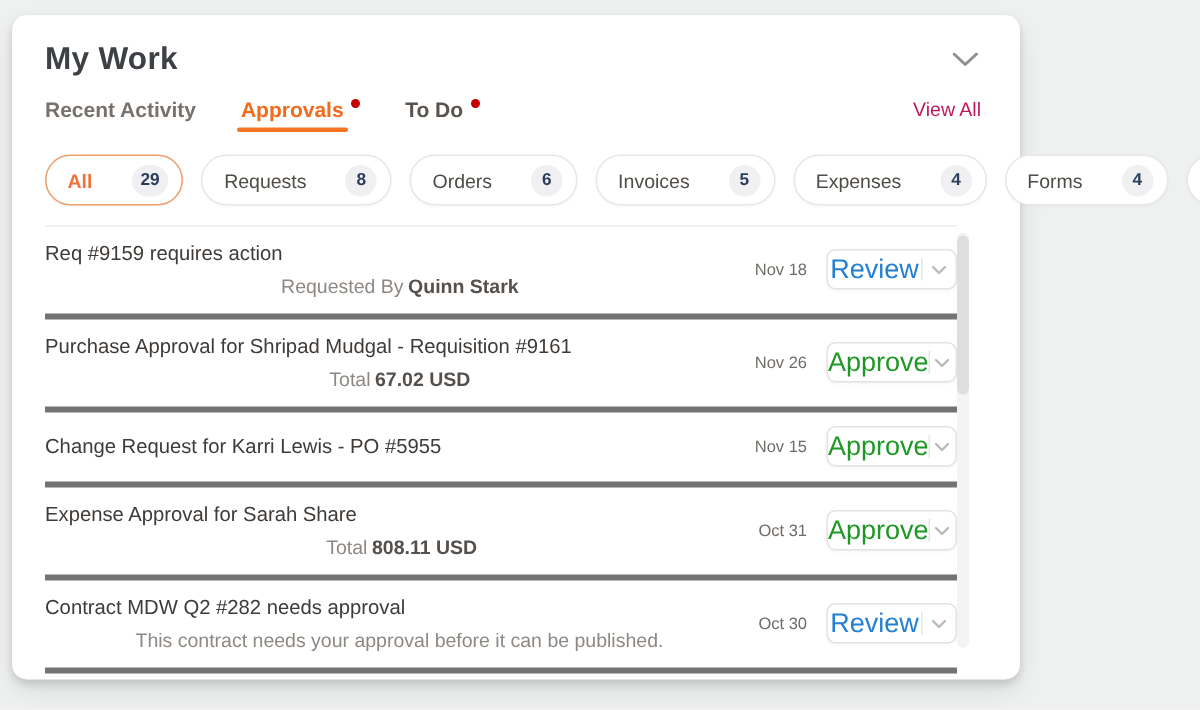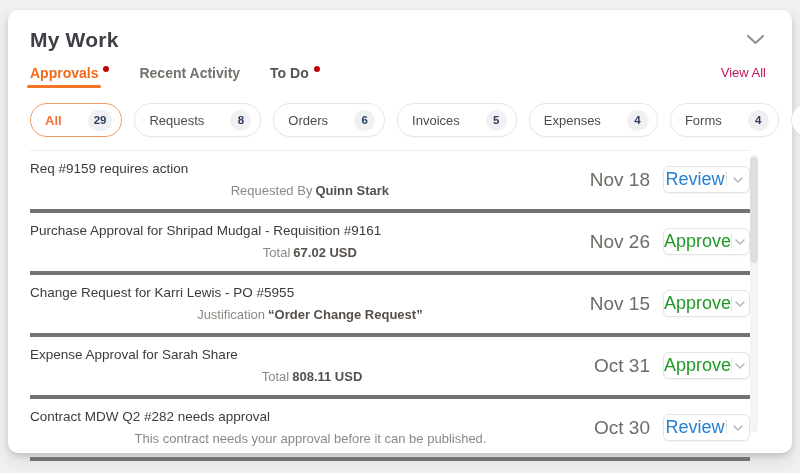--- a/index.html
+++ b/index.html
@@ -6,21 +6,21 @@
   html, body {
     margin: 0; padding: 0;
     width: 800px; height: 473px;
     overflow: hidden;
     background: #eff0f0;
     font-family: "Liberation Sans", sans-serif;
   }
   .card {
     position: absolute;
     left: 8px; top: 10px;
-    width: 784px; height: 443px;
+    width: 672px; height: 443px;
     background: #ffffff;
     border-radius: 10px;
     box-shadow: 0 3px 6px rgba(0,0,0,.14), 0 8px 18px rgba(0,0,0,.08);
     padding-top: 18px;
   }
   
   .card-header {
     display: flex; align-items: center; justify-content: space-between;
     padding: 0 28px 0 22px;
   }
@@ -80,21 +80,21 @@
     display: flex; align-items: center;
     margin: 0 42px 0 22px;
     padding: 9px 0 10px;
     border-bottom: 4px solid #737373;
   }
   .row:last-child { border-bottom: none; }
   .row-main { flex: 1; min-width: 0; }
   .row-title { font-size: 13.5px; color: #3f3b38; line-height: 17px; }
   .row-sub { margin-top: 6px; font-size: 13px; color: #8d8883; line-height: 16px; text-align: center; }
   .row-sub strong { color: #55504c; font-weight: 700; margin-left: 3px; }
-  .row-date { font-size: 19px; color: #6f6b67; white-space: nowrap; margin-right: 13px; }
+  .row-date { font-size: 11px; color: #6f6b67; white-space: nowrap; margin-right: 13px; }
   .action-btn {
     width: 87px; height: 27px;
     display: flex; align-items: center;
     border: 1px solid #e3e3e3; border-radius: 6px;
     background: #fff; cursor: pointer; padding: 0;
     box-shadow: 0 1px 2px rgba(0,0,0,.04);
     font-family: "Liberation Sans", sans-serif;
   }
   .action-label { flex: 1; text-align: center; font-size: 18px; font-weight: 400; }
   .action-label[data-color="blue"]  { color: #2380d3; }
@@ -121,26 +121,26 @@
   <div class="card-header">
     <div class="card-title">My Work</div>
     <div class="collapse-chevron">
       <svg width="17" height="10" viewBox="0 0 17 10">
           <polyline points="1,1 8.5,8 16,1" fill="none" stroke="#8f8f8f" stroke-width="2" stroke-linecap="round" stroke-linejoin="round"></polyline>
         </svg>
     </div>
   </div>
 
   <div class="tabs-row">
+    <div class="tab tab-recent">
+      <span class="tab-label">Recent Activity</span>
+    </div>
     <div class="tab active">
       <span class="tab-label">Approvals</span>
       <span class="alert-dot"></span>
-    </div>
-    <div class="tab tab-recent">
-      <span class="tab-label">Recent Activity</span>
     </div>
     <div class="tab tab-todo">
       <span class="tab-label">To Do</span>
       <span class="alert-dot"></span>
     </div>
     <div class="view-all">View All</div>
   </div>
 
   <div class="pills-row">
     <div class="pill active">
@@ -205,21 +205,20 @@
           <svg width="10" height="6" viewBox="0 0 10 6">
               <polyline points="1,1 5,5 9,1" fill="none" stroke="#b9b9b9" stroke-width="1.6" stroke-linecap="round" stroke-linejoin="round"></polyline>
             </svg>
         </span>
       </button>
     </div>
 
     <div class="row">
       <div class="row-main">
         <div class="row-title">Change Request for Karri Lewis - PO #5955</div>
-        <div class="row-sub"><span>Justification</span><strong>“Order Change Request”</strong></div>
       </div>
       <div class="row-date">Nov 15</div>
       <button class="action-btn">
         <span class="action-label" data-color="green">Approve</span>
         <span class="action-divider"></span>
         <span class="action-caret">
           <svg width="10" height="6" viewBox="0 0 10 6">
               <polyline points="1,1 5,5 9,1" fill="none" stroke="#b9b9b9" stroke-width="1.6" stroke-linecap="round" stroke-linejoin="round"></polyline>
             </svg>
         </span>

